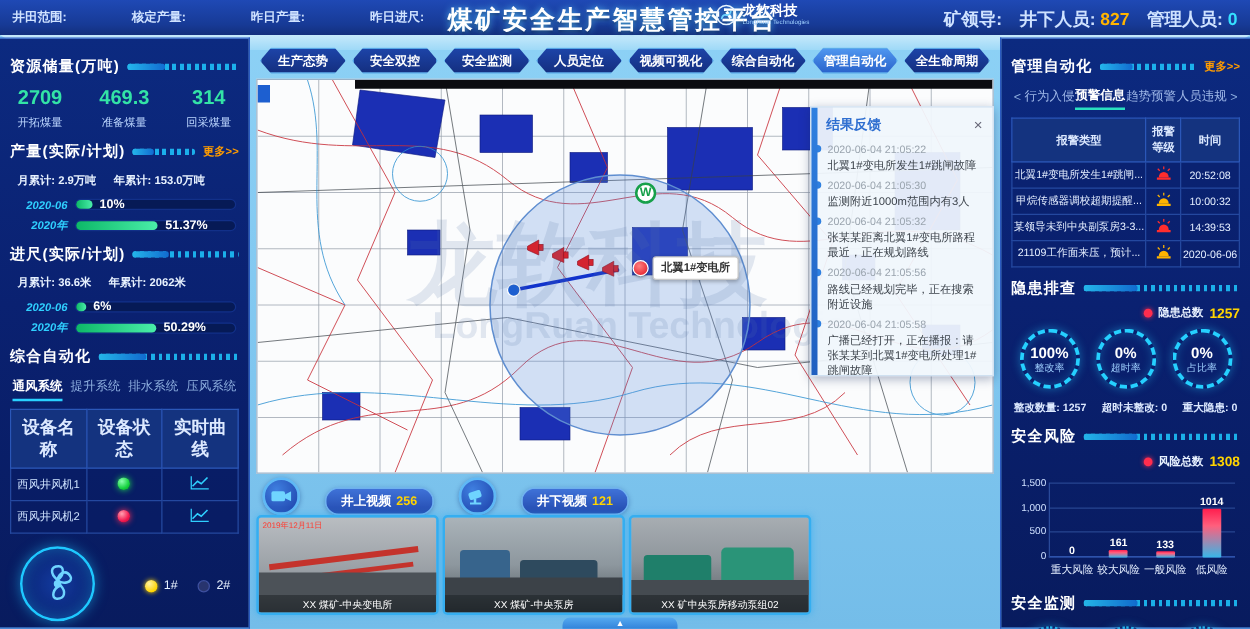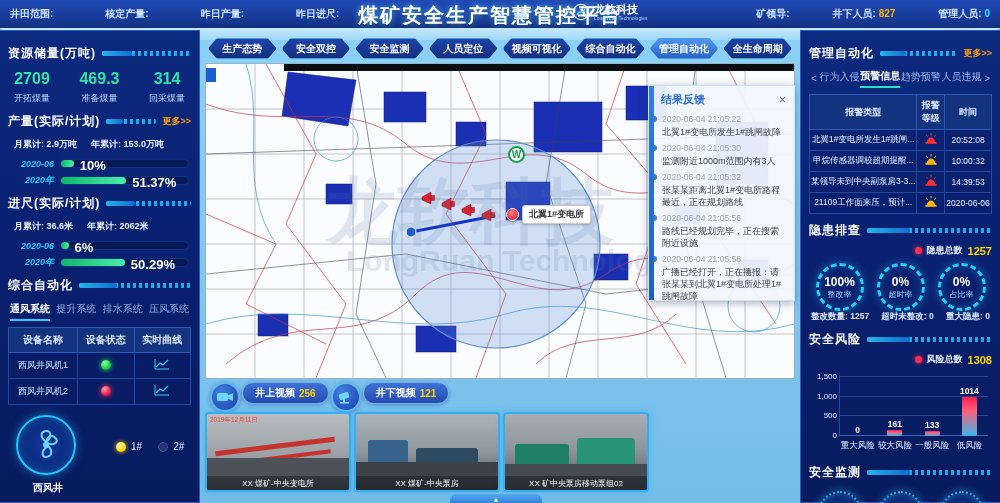--- a/index.html
+++ b/index.html
@@ -11,21 +11,21 @@
   .topbar { position:absolute; left:0; top:0; width:1000px; height:28px;
     background:linear-gradient(180deg,#1f49b5 0%,#173a96 70%,#132f7d 100%); z-index:30; }
   .topbar .fields { position:absolute; left:10px; top:7px; display:flex; gap:52px; }
   .topbar .fields span { font-size:10px; color:#cfe2ff; font-weight:bold; }
   .hdr-title { position:absolute; left:358px; top:2px; font-size:20px; font-weight:bold; color:#fff;
     letter-spacing:2px; text-shadow:0 0 6px rgba(90,200,255,.9),0 2px 2px rgba(0,0,30,.5); }
   .hdr-logo { position:absolute; left:572px; top:3px; display:flex; align-items:center; gap:4px; }
   .hdr-logo .mark { width:18px; height:18px; }
   .hdr-logo .lt1 { font-size:11px; font-weight:bold; color:#fff; line-height:11px;}
   .hdr-logo .lt2 { font-size:5px; color:#9fd0ff; line-height:6px;}
-  .hdr-right { position:absolute; right:10px; top:7px; display:flex; gap:43px; font-size:10px; color:#cfe2ff; font-weight:bold;}
+  .hdr-right { position:absolute; right:10px; top:7px; display:flex; gap:14px; font-size:14px; color:#cfe2ff; font-weight:bold;}
   .hdr-right b.orange { color:#ffb400; } .hdr-right b.cyan { color:#35e0ff; }
   .band { position:absolute; left:0; top:28px; width:1000px; height:12px;
     background:linear-gradient(180deg,#c6e9fb,#9ed9f7); clip-path:polygon(0 0,1000px 0,980px 100%,20px 100%); z-index:1;}
 
   
   .panel { position:absolute; top:30px; width:200px; height:473px;
     background:linear-gradient(180deg,#0c2a80 0%,#0a2171 45%,#081b5e 100%);
     border:1px solid #2a5ac0; z-index:10; padding:6px 8px; }
   .panel.left { left:0; border-left:none; }
   .panel.right{ right:0; border-right:none; }
@@ -41,27 +41,27 @@
   .res-stats { display:flex; justify-content:space-between; padding:8px 6px 0 6px; text-align:center;}
   .res-stats .v { font-size:16px; font-weight:bold; color:#33e3a6; }
   .res-stats .l { font-size:9px; color:#bcd7ff; margin-top:4px;}
 
   .acc-line { display:flex; gap:14px; font-size:9px; color:#e8f2ff; font-weight:bold; padding:8px 4px 2px 6px;}
   .barrow { display:flex; align-items:center; gap:6px; padding:4px 2px 0 2px; height:17px;}
   .barrow .bl { width:44px; text-align:right; font-size:9px; font-weight:bold; color:#2fd0ff; font-style:italic;}
   .track { position:relative; flex:1; height:9px; border-radius:5px; background:#061a56; border:1px solid #123089;}
   .fill { position:absolute; left:0; top:0; height:7px; border-radius:4px;
     background:linear-gradient(90deg,#0db868,#4aeea9); }
-  .pct { position:absolute; top:-2px; font-size:13px; color:#fff; font-weight:bold; white-space:nowrap;}
+  .pct { position:absolute; top:-2px; font-size:10px; color:#fff; font-weight:bold; white-space:nowrap;}
 
   .ltabs { display:flex; justify-content:space-between; padding:8px 2px 0 2px;}
   .ltab { font-size:10px; color:#8fb0e0; cursor:pointer; padding-bottom:3px;}
   .ltab.active { color:#fff; font-weight:bold; border-bottom:2px solid #29d0ff;}
   table.dev { width:100%; border-collapse:collapse; margin-top:6px; }
-  table.dev th { background:#14337f; font-size:10px; color:#dce9ff; padding:5px 2px; border:1px solid #2b57b8; font-weight:bold;}
+  table.dev th { background:#14337f; font-size:14px; color:#dce9ff; padding:5px 2px; border:1px solid #2b57b8; font-weight:bold;}
   table.dev td { font-size:9px; color:#cfe3ff; text-align:center; padding:5px 2px; border:1px solid #24489f; background:rgba(10,30,100,.35);}
   .dot { display:inline-block; width:10px; height:10px; border-radius:50%; }
   .dot.green { background:radial-gradient(circle at 35% 30%,#8cffb0,#15d23e 60%,#0a8c28); box-shadow:0 0 5px #1fe04d;}
   .dot.red   { background:radial-gradient(circle at 35% 30%,#ff9fb0,#f2184f 60%,#a00d33); box-shadow:0 0 5px #ff2d55;}
 
   .fanarea { position:relative; height:86px; margin-top:10px; }
   .fanwrap { position:absolute; left:8px; top:0; width:64px; text-align:center;}
   .fancirc { width:60px; height:60px; border-radius:50%; border:2px solid #1ec8ff;
      background:radial-gradient(circle,#123a9e 0%,#0b2577 70%); display:flex; align-items:center; justify-content:center;
      box-shadow:0 0 10px rgba(30,200,255,.5), inset 0 0 12px rgba(30,200,255,.35);}
@@ -83,21 +83,21 @@
   .lampico { display:inline-block; }
   .totline { display:flex; justify-content:flex-end; align-items:center; gap:5px; margin-top:5px; }
   .totline .rd { width:7px; height:7px; border-radius:50%; background:#ff2d4e; box-shadow:0 0 4px #ff2d4e;}
   .totline .lb { font-size:9px; color:#e8f2ff; font-weight:bold;}
   .totline .vl { font-size:11px; color:#ffd400; font-weight:bold;}
   .rings { display:flex; justify-content:space-around; margin-top:6px;}
   .hring { width:48px; height:48px; border-radius:50%; border:3px dashed #25d0ff; display:flex; flex-direction:column;
      align-items:center; justify-content:center; box-shadow:0 0 8px rgba(37,208,255,.4), inset 0 0 8px rgba(37,208,255,.25);}
   .hring .p { font-size:12px; font-weight:bold; color:#fff;}
   .hring .l { font-size:8px; color:#9fd0ff;}
-  .hstats { display:flex; justify-content:space-between; padding:0 2px;align-items:flex-end;}
+  .hstats { display:flex; justify-content:space-between; margin-top:10px; padding:0 2px;align-items:flex-end;}
   .hstats .it { font-size:8.5px; color:#dce9ff; font-weight:bold;}
 
   .chart { position:relative; height:86px; margin-top:4px; }
   .chart .grid { position:absolute; left:30px; right:4px; top:6px; bottom:20px; border-left:1px solid #2a4a9a; border-bottom:1px solid #3a64c4;}
   .chart .gl { position:absolute; left:0; right:0; height:1px; background:rgba(70,110,190,.5);}
   .chart .yt { position:absolute; right:100%; margin-right:3px; transform:translateY(-50%); font-size:8px; color:#cfe0ff; white-space:nowrap;}
   .chart .cols { position:absolute; left:30px; right:4px; top:6px; bottom:20px; display:flex; justify-content:space-around; align-items:flex-end;}
   .chart .col { display:flex; flex-direction:column; align-items:center; justify-content:flex-end; height:100%; position:relative; width:34px;}
   .chart .val { font-size:8.5px; color:#fff; font-weight:bold; margin-bottom:1px;}
   .chart .bar { width:15px; background:linear-gradient(180deg,#ff1e4e 0%,#ff5f7d 35%,#38b6e8 100%); border-radius:1px;}
@@ -133,21 +133,21 @@
   .feedback .acc { position:absolute; left:0; top:0; width:5px; height:100%; background:linear-gradient(180deg,#2f80e0,#1f5fc0);}
   .fb-head { display:flex; justify-content:space-between; align-items:center; padding:6px 8px 4px 12px; }
   .fb-head .t { font-size:11px; font-weight:bold; color:#2f6fd0; }
   .fb-head .x { font-size:12px; color:#667; cursor:pointer; line-height:10px;}
   .fb-entry { padding:3px 8px 2px 2px; }
   .fb-time { display:flex; align-items:center; gap:5px; font-size:8.5px; color:#9aa4ae; }
   .fb-time .bd { width:6px; height:6px; border-radius:50%; background:#2f80e0; flex:none;}
   .fb-msg { font-size:9px; color:#3c434b; line-height:12px; padding:2px 0 0 11px; }
 
   
-  .vbtns { position:absolute; left:10px; top:354px; display:flex; align-items:flex-start; gap:2px; z-index:6;}
+  .vbtns { position:absolute; left:10px; top:354px; display:flex; align-items:flex-end; gap:20px; z-index:6;}
   .vcirc { width:30px; height:30px; border-radius:50%; background:radial-gradient(circle at 35% 30%,#3f7fe0,#1c3fa8); border:2px solid #5fb8f5; display:flex; align-items:center; justify-content:center; box-shadow:0 1px 4px rgba(0,40,120,.4); cursor:pointer;}
   .vpill { height:22px; border-radius:12px; background:linear-gradient(180deg,#3f72d8,#234aae); border:1px solid #6fb0f0; color:#fff;
      font-size:10px; font-weight:bold; display:flex; align-items:center; padding:0 12px; gap:4px; cursor:pointer; box-shadow:0 1px 4px rgba(0,40,120,.35);}
   .vpill b { color:#ffd400; }
   .videos { position:absolute; left:5px; top:384px; width:492px; display:flex; gap:3px; z-index:6;}
   .vid { position:relative; width:146px; height:80px; border:2px solid #35aef0; border-radius:4px; overflow:hidden; background:#20242a; box-shadow:0 0 6px rgba(53,174,240,.6); cursor:pointer;}
   .vid .cap { position:absolute; left:0; right:0; bottom:0; height:14px; background:rgba(10,14,18,.62); color:#fff; font-size:8px; display:flex; align-items:center; justify-content:center; white-space:nowrap;}
   .vid .ts { position:absolute; left:3px; top:2px; font-size:6.5px; color:#ff3b30; z-index:2;}
   .v1 { background:linear-gradient(180deg,#b9bdc1 0%,#9aa0a6 55%,#5f666d 100%); }
   .v2 { background:linear-gradient(180deg,#aab3b9 0%,#8d979e 50%,#4a5258 100%); }

